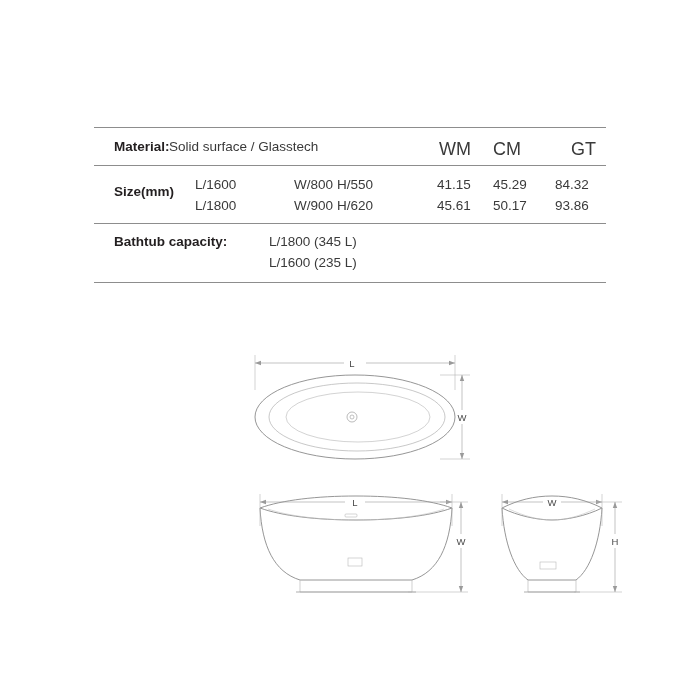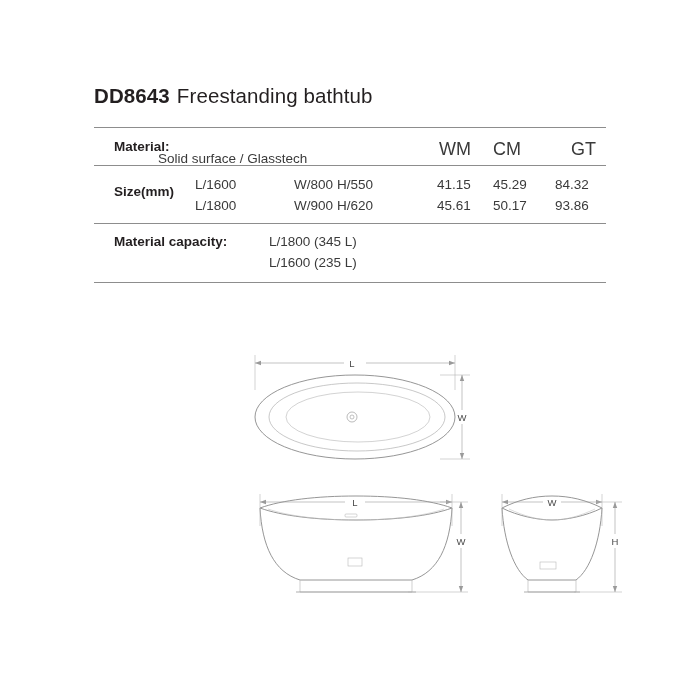--- a/index.html
+++ b/index.html
@@ -73,21 +73,21 @@
     padding-left: 20px;
   }
   .value {
     font-size: 13.5px;
     color: #3a3a3a;
   }
 
   
   .row-material { top: 10px; height: 28px; }
   .row-material .label { position: absolute; left: 0; top: 2px; }
-  .row-material .mat-value { position: absolute; left: 64px; top: 2px; margin-top: 12px; }
+  .row-material .mat-value { position: absolute; left: 75px; top: 2px; }
   .col-head { position: absolute; top: 2px; font-size: 18px; color: #3a3a3a; }
   .col-head.wm { left: 345px; }
   .col-head.cm { left: 399px; }
   .col-head.gt { left: 461px; margin-left: 16px; }
 
   
   .row-size { top: 47px; height: 49px; }
   .row-size .label { position: absolute; left: 0; top: 10px; }
   .size-line { position: absolute; left: 0; width: 512px; height: 21px; text-decoration: underline; }
   .size-line.l1 { top: 3px; }
@@ -118,24 +118,20 @@
     font-family: "Liberation Sans", sans-serif;
     font-size: 9.5px;
     fill: #4a4a4a;
   }
 </style>
 </head>
 <body>
 
 <div class="page">
 
-  <div class="title-row">
-    <span class="title-code">DD8643</span>
-    <span class="title-name">Freestanding bathtub</span>
-  </div>
 
   <div class="spec-table">
     <div class="rule r1"></div>
     <div class="rule r2"></div>
     <div class="rule r3"></div>
     <div class="rule r4"></div>
 
     <div class="row row-material">
       <span class="label">Material:</span>
       <span class="value mat-value">Solid surface / Glasstech</span>
@@ -158,21 +154,21 @@
         <span class="value c-l">L/1800</span>
         <span class="value c-w">W/900</span>
         <span class="value c-h">H/620</span>
         <span class="value c-wm">45.61</span>
         <span class="value c-cm">50.17</span>
         <span class="value c-gt">93.86</span>
       </div>
     </div>
 
     <div class="row row-capacity">
-      <span class="label">Material capacity:</span>
+      <span class="label">Bathtub capacity:</span>
       <span class="value cap-v1">L/1800 (345 L)</span>
       <span class="value cap-v2">L/1600 (235 L)</span>
     </div>
   </div>
 
   <div class="drawings">
     <svg width="700" height="330" viewBox="0 0 700 330">
       <g fill="none" stroke="#9a9a9a" stroke-width="0.8">
 
         <g>

